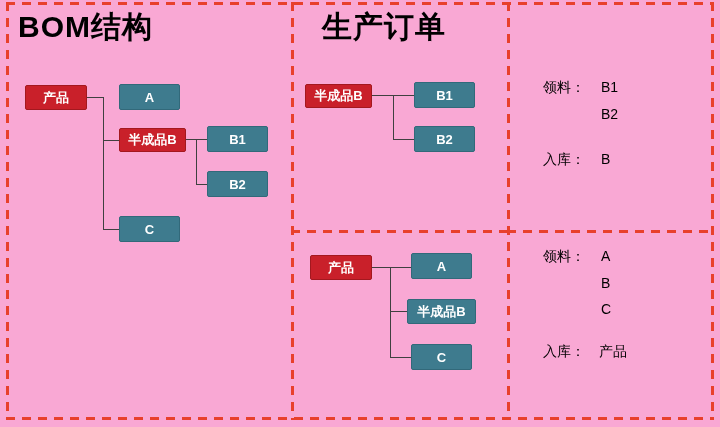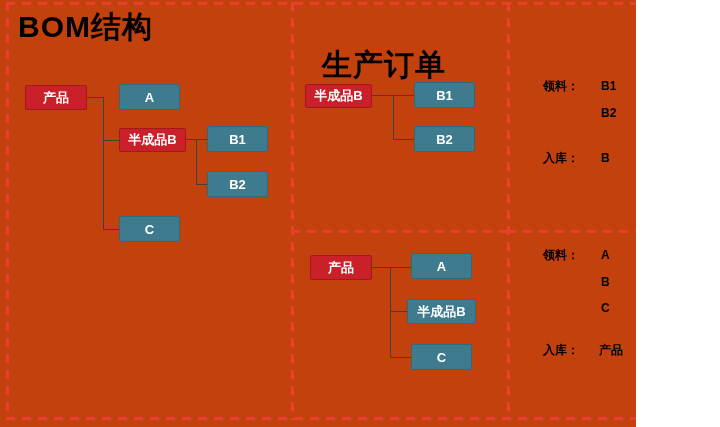--- a/index.html
+++ b/index.html
@@ -1,20 +1,20 @@
 <!DOCTYPE html>
 <html><head>
 <meta charset="utf-8">
 <style>
   html, body { margin: 0; padding: 0; background: #ffffff; }
   .canvas {
     position: relative;
-    width: 636px;
+    width: 720px;
     height: 427px;
-    background: #c2410c;
+    background: #f9a8d4;
     overflow: hidden;
     font-family: "Liberation Sans", sans-serif;
   }
   
   .hdash {
     position: absolute;
     height: 3px;
     background: repeating-linear-gradient(90deg, #e8402c 0 9px, transparent 9px 16px);
   }
   .vdash {
@@ -54,22 +54,22 @@
     border-top: 1.5px solid #404040;
   }
   .vline {
     position: absolute;
     width: 0;
     border-left: 1.5px solid #404040;
   }
   
   .wh-text {
     position: absolute;
-    font-size: 12px;
-    font-weight: 700;
+    font-size: 14px;
+    font-weight: 400;
     color: #000000;
     line-height: 1;
     white-space: nowrap;
   }
 </style>
 </head>
 <body>
 
 <div class="canvas">
 
@@ -78,21 +78,21 @@
   <div class="vdash" style="left:6px; top:2px; height:418px;"></div>
   <div class="vdash" style="left:711px; top:2px; height:418px;"></div>
 
   <div class="vdash" style="left:291px; top:2px; height:418px;"></div>
   <div class="vdash" style="left:507px; top:2px; height:418px;"></div>
 
   <div class="hdash" style="left:291px; top:230px; width:219px;"></div>
   <div class="hdash" style="left:507px; top:230px; width:207px;"></div>
 
   <h1 class="col-title" style="left:18px;  top:10px;">BOM结构</h1>
-  <h1 class="col-title" style="left:322px; top:10px;margin-top:38px;">生产订单</h1>
+  <h1 class="col-title" style="left:322px; top:10px;">生产订单</h1>
 
   <div class="hline" style="left:87px;  top:97px;  width:16px;"></div>
   <div class="vline" style="left:103px; top:97px;  height:132px;"></div>
   <div class="hline" style="left:103px; top:140px; width:16px;"></div>
   <div class="hline" style="left:103px; top:229px; width:16px;"></div>
   <div class="hline" style="left:186px; top:139px; width:21px;"></div>
   <div class="vline" style="left:196px; top:139px; height:45px;"></div>
   <div class="hline" style="left:196px; top:184px; width:11px;"></div>
 
   <div class="node red" style="left:25px;  top:85px;  width:62px; height:25px;">产品</div>

